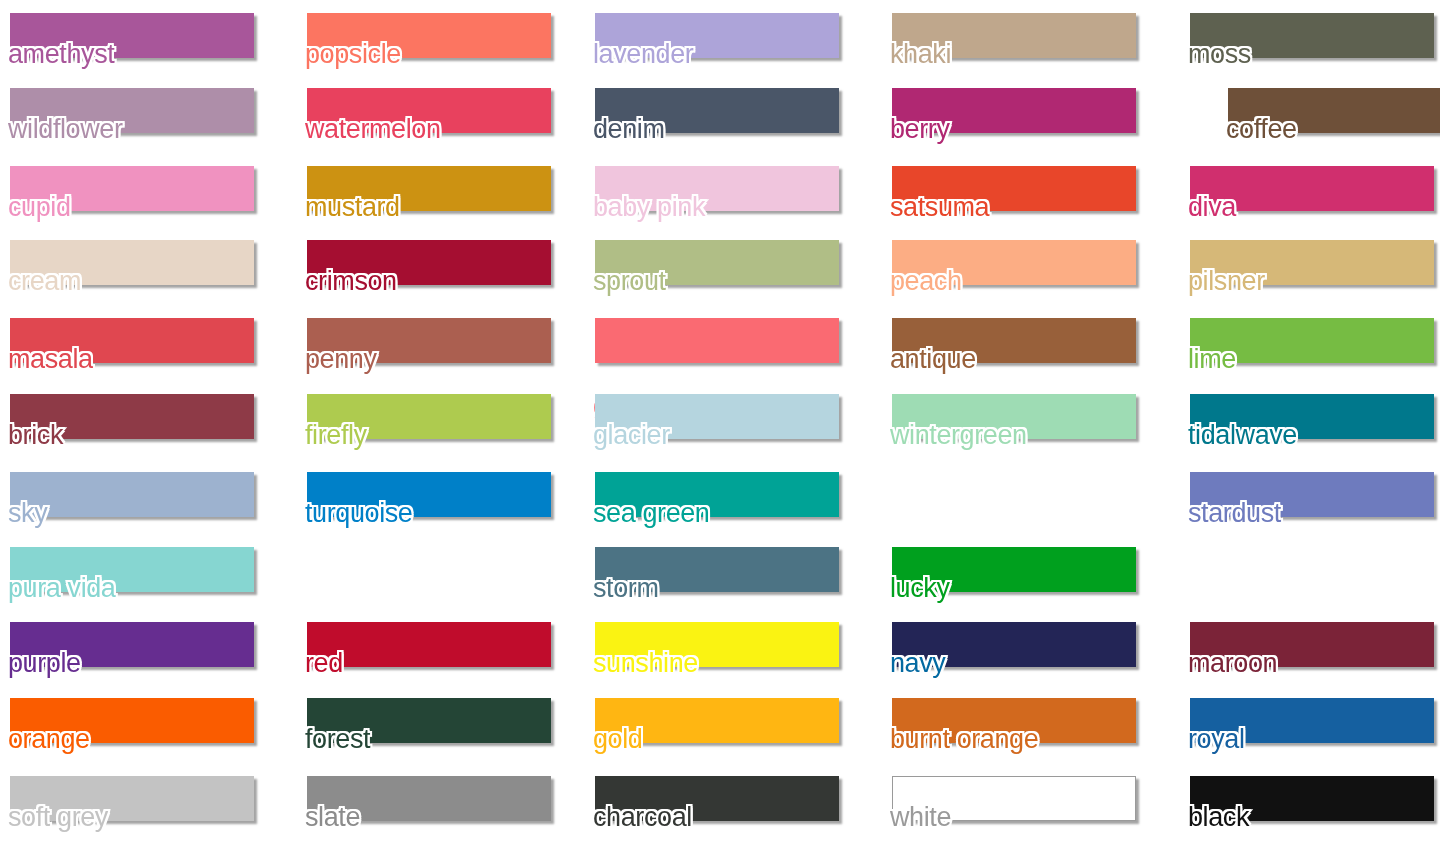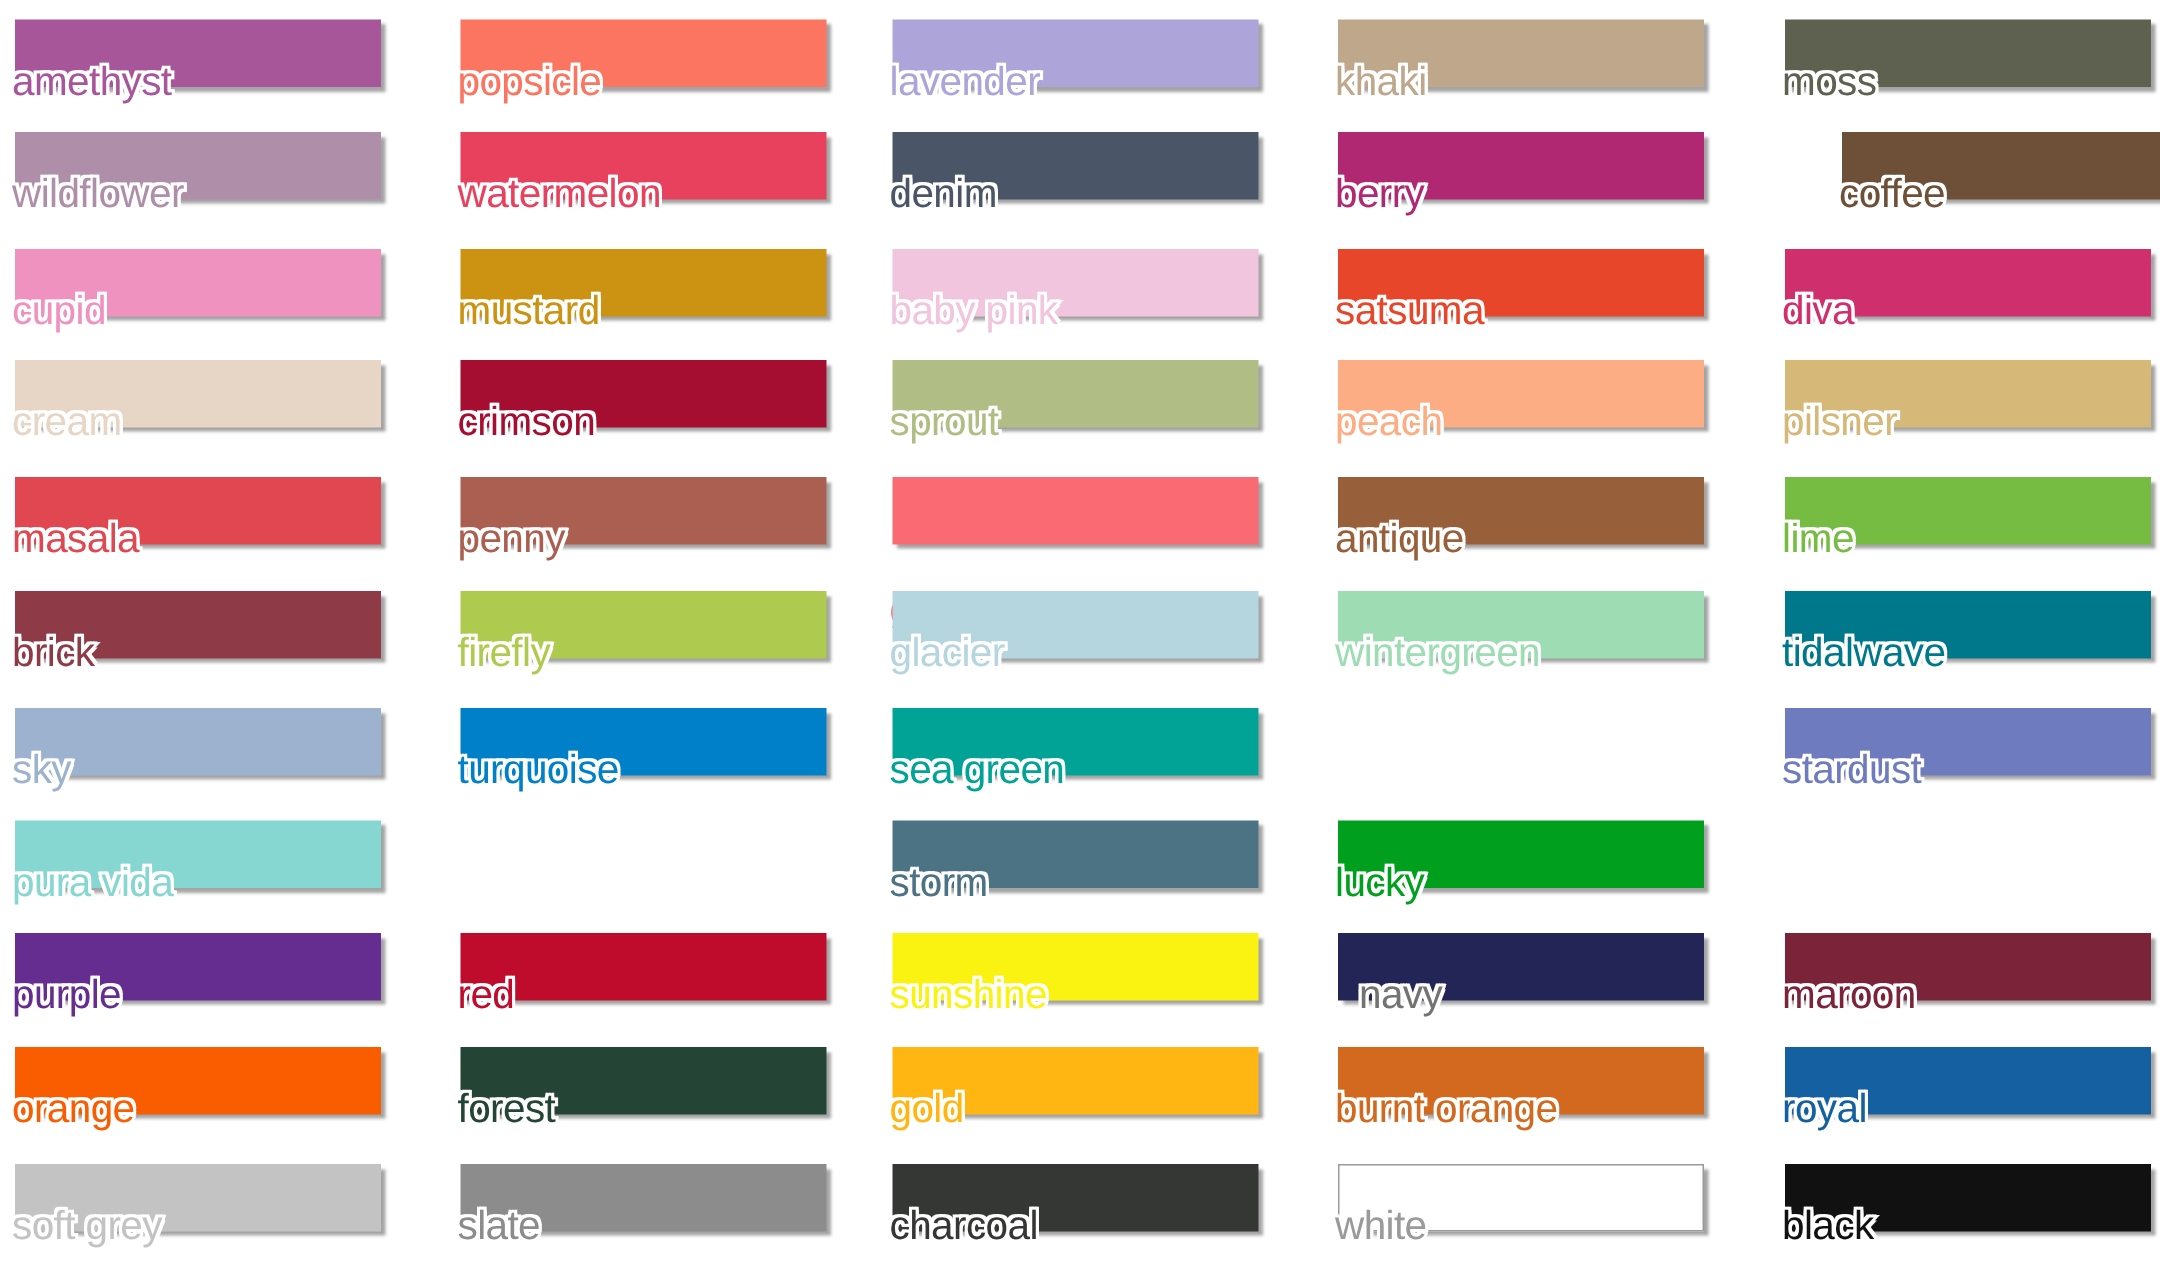--- a/index.html
+++ b/index.html
@@ -214,21 +214,21 @@
     <div class="swatch-cell" style="left: 307px; top: 622px;">
       <div class="swatch-chip" title="#C00C2C" style="background: rgb(192, 12, 44);"></div>
       <div class="swatch-label" style="color: rgb(192, 12, 44);">red</div>
     </div>
     <div class="swatch-cell" style="left: 595px; top: 622px;">
       <div class="swatch-chip" title="#FAF312" style="background: rgb(250, 243, 18);"></div>
       <div class="swatch-label" style="color: rgb(250, 243, 18);">sunshine</div>
     </div>
     <div class="swatch-cell" style="left: 892px; top: 622px;">
       <div class="swatch-chip" title="#232556" style="background: rgb(35, 37, 86);"></div>
-      <div class="swatch-label" style="color: #737373; margin-left: 16px;">navy</div>
+      <div class="swatch-label" style="color: #0369a1;">navy</div>
     </div>
     <div class="swatch-cell" style="left: 1190px; top: 622px;">
       <div class="swatch-chip" title="#7B2338" style="background: rgb(123, 35, 56);"></div>
       <div class="swatch-label" style="color: rgb(123, 35, 56);">maroon</div>
     </div>
     <div class="swatch-cell" style="left: 10px; top: 698px;">
       <div class="swatch-chip" title="#FA5C00" style="background: rgb(250, 92, 0);"></div>
       <div class="swatch-label" style="color: rgb(250, 92, 0);">orange</div>
     </div>
     <div class="swatch-cell" style="left: 307px; top: 698px;">

